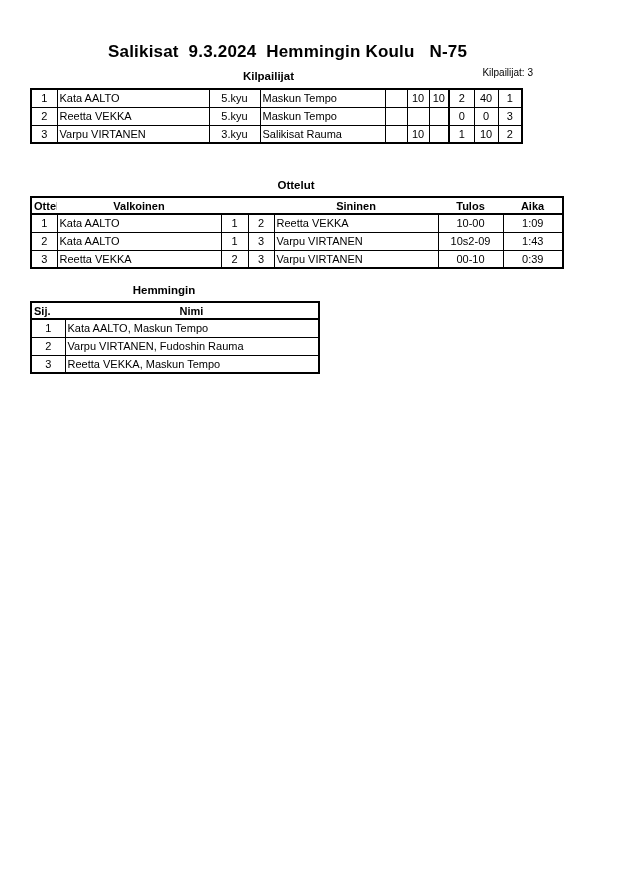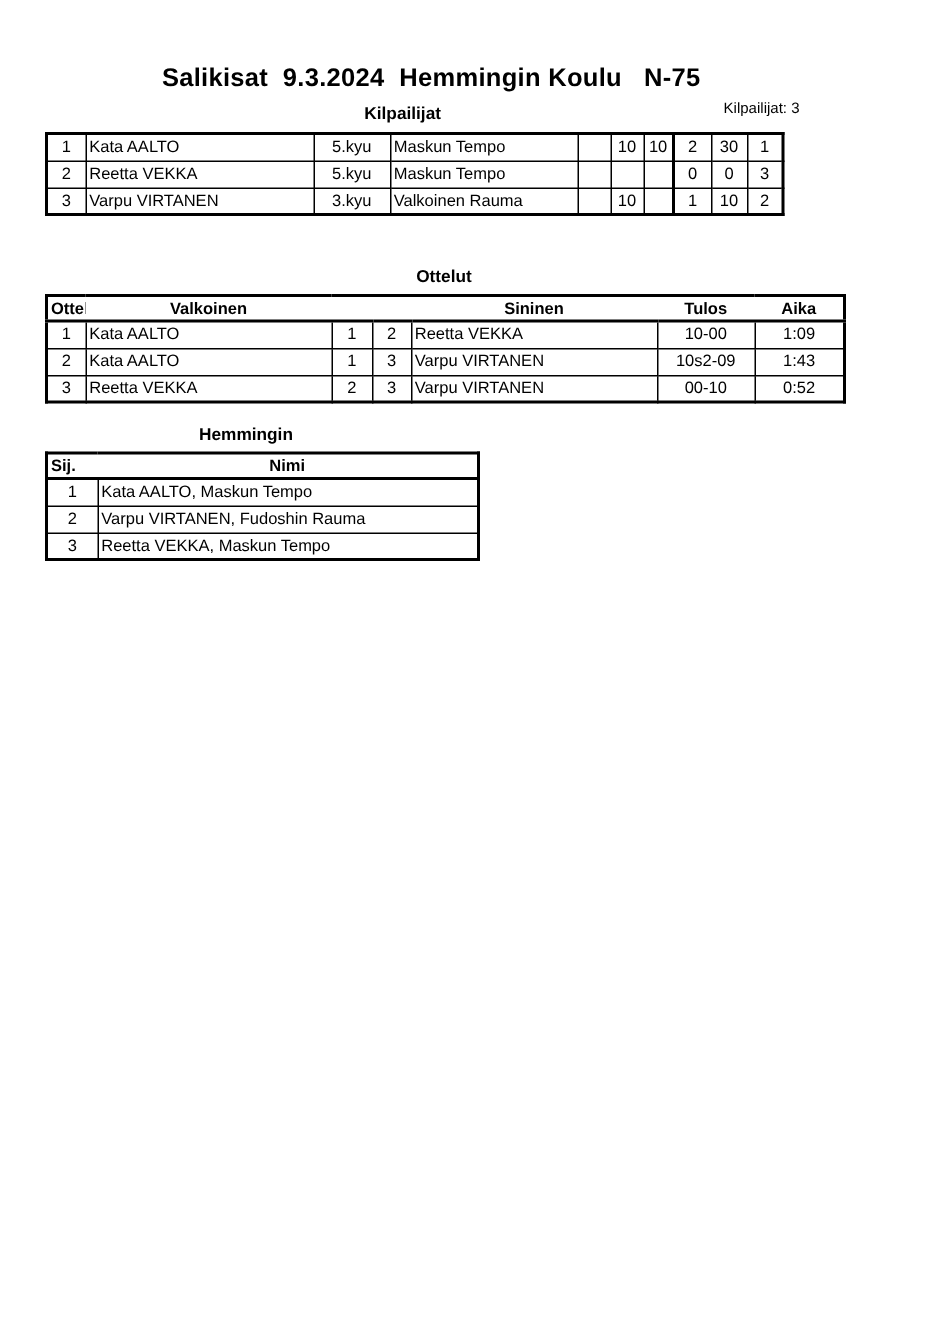--- a/index.html
+++ b/index.html
@@ -82,40 +82,40 @@
   <tbody>
   <tr>
     <td class="ac">1</td>
     <td class="al">Kata AALTO</td>
     <td class="ac">5.kyu</td>
     <td class="al">Maskun Tempo</td>
     <td class="ac"></td>
     <td class="ac">10</td>
     <td class="ac">10</td>
     <td class="ac thickleft">2</td>
-    <td class="ac">30</td>
+    <td class="ac">40</td>
     <td class="ac">1</td>
   </tr>
   <tr>
     <td class="ac">2</td>
     <td class="al">Reetta VEKKA</td>
     <td class="ac">5.kyu</td>
     <td class="al">Maskun Tempo</td>
     <td class="ac"></td>
     <td class="ac"></td>
     <td class="ac"></td>
     <td class="ac thickleft">0</td>
     <td class="ac">0</td>
     <td class="ac">3</td>
   </tr>
   <tr>
     <td class="ac">3</td>
     <td class="al">Varpu VIRTANEN</td>
     <td class="ac">3.kyu</td>
-    <td class="al">Valkoinen Rauma</td>
+    <td class="al">Salikisat Rauma</td>
     <td class="ac"></td>
     <td class="ac">10</td>
     <td class="ac"></td>
     <td class="ac thickleft">1</td>
     <td class="ac">10</td>
     <td class="ac">2</td>
   </tr>
 </tbody>
   </table>
 
@@ -159,21 +159,21 @@
     <td class="ac">10s2-09</td>
     <td class="ac">1:43</td>
   </tr>
   <tr>
     <td class="ac">3</td>
     <td class="al">Reetta VEKKA</td>
     <td class="ac">2</td>
     <td class="ac">3</td>
     <td class="al">Varpu VIRTANEN</td>
     <td class="ac">00-10</td>
-    <td class="ac">0:52</td>
+    <td class="ac">0:39</td>
   </tr>
 </tbody>
   </table>
 
 <div class="abs section-label label-tulokset">Hemmingin</div>
 
 <table class="abs t-tulokset">
   <colgroup>
     <col style="width:34px">
       <col style="width:254px">

